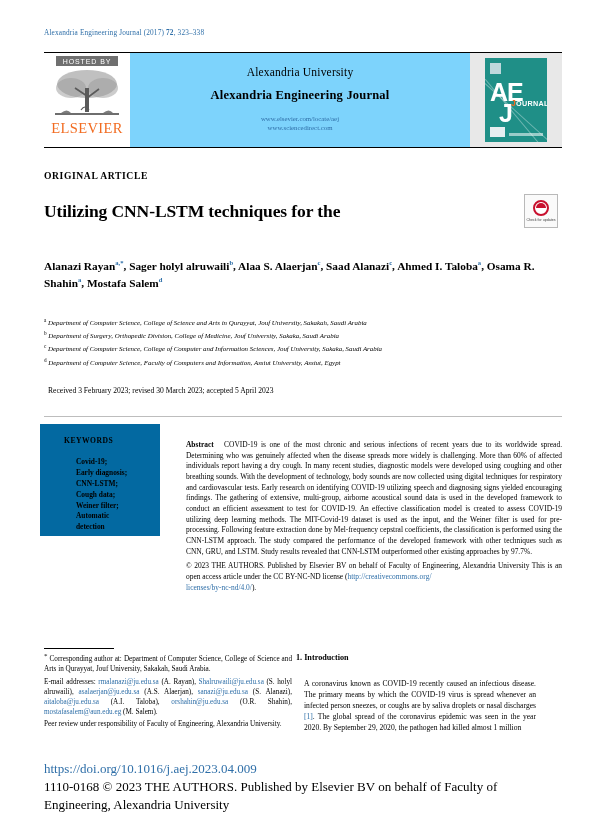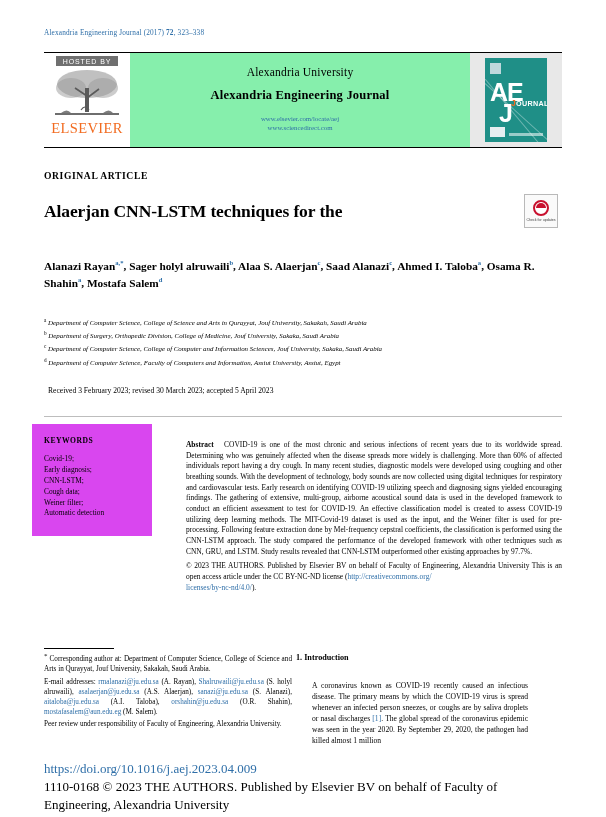--- a/index.html
+++ b/index.html
@@ -44,21 +44,21 @@
     margin-bottom: 2px;
   }
   .tree { width: 72px; height: 52px; display:block; }
   .elsevier-word {
     font-family: "Liberation Serif", serif;
     font-size: 14.5px; letter-spacing: .4px;
     color: #F26C21; line-height: 1;
     margin-top: 1px;
   }
   .bannermid {
-    flex: 1 1 auto; background: #86efac;
+    flex: 1 1 auto; background: #7dd3fc;
     display: flex; flex-direction: column;
     align-items: center; justify-content: center;
     padding: 4px 0 6px 0;
   }
   .univ { font-size: 11.5px; letter-spacing: .2px; margin-bottom: 10px; }
   .jname { font-size: 12.5px; font-weight: bold; letter-spacing: .2px; }
   .jlinks { margin-top: 12px; text-align: center; line-height: 1.25; }
   .jlinks a { color: #2f6fa8; font-size: 6.8px; text-decoration: none; display:block; }
   .bannerright {
     width: 92px; flex: 0 0 92px; background: #e8e8e8;
@@ -149,28 +149,28 @@
     font-size: 7.6px;
     margin-top: 8px;
   }
 
   
   .abs-rule-top {
     position: absolute; left: 44px; top: 416px; width: 518px;
     height: 0; border-top: .8px solid #bdbdbd;
   }
   .kwbox {
-    position: absolute; left: 32px; top: 424px;
-    width: 120px; height: 112px; background: #d946ef;
-    padding: 12px 10px 10px 12px;
+    position: absolute; left: 40px; top: 424px;
+    width: 120px; height: 112px; background: #0369a1;
+    padding: 12px 10px 10px 24px;
   }
   .kwbox h4 {
     margin: 0 0 9px 0; font-size: 7.6px; font-weight: bold; letter-spacing: .5px;
   }
-  .kwbox ul { margin: 0; padding: 0; list-style: none; }
+  .kwbox ul { margin: 12px; padding: 0; list-style: none; font-weight: bold; }
   .kwbox li { font-size: 7.4px; line-height: 1.47; }
 
   .abstract {
     position: absolute; left: 186px; top: 440px; width: 376px;
     font-size: 7.45px; line-height: 1.43; text-align: justify;
   }
   .abstract .lead { font-weight: bold; }
   .abstract .lead:after { content: "\00a0\00a0\00a0"; }
   .copyline { margin-top: 4px; text-align: justify; }
   .copyline a { color: #2f6fa8; text-decoration: none; }
@@ -189,21 +189,21 @@
   .colL a { color: #2f6fa8; text-decoration: none; }
   .colL sup.star { font-size: 7px; }
 
   .colR {
     position: absolute; left: 296px; top: 652px; width: 248px;
     font-size: 7.6px; line-height: 1.45; text-align: justify;
   }
   .colR h3 {
     margin: 0 0 14px 0; font-size: 8.2px; font-weight: bold;
   }
-  .colR p { margin: 16px; }
+  .colR p { margin: 8px; }
   .colR a { color: #2f6fa8; text-decoration: none; }
 
   
   .pagefoot {
     position: absolute; left: 44px; top: 760px; width: 518px;
     font-size: 13px; line-height: 1.38;
   }
   .pagefoot a { color: #2f6fa8; text-decoration: none; }
   .doi { display: block; color: #2f6fa8; }
 </style>
@@ -258,21 +258,21 @@
         <div class="cover-journal"><i>J</i><span>OURNAL</span></div>
         <span class="cover-barcode"></span>
         <span class="cover-foot"></span>
       </div>
     </div>
   </div>
 
   <div class="artkind">ORIGINAL ARTICLE</div>
 
   <h1 class="title">
-    <span>Alaerjan CNN-LSTM techniques for the</span><br>
+    <span>Utilizing CNN-LSTM techniques for the</span><br>
   </h1>
 
   <div class="crossmark">
     <span class="cm-ring"></span>
     <span class="cm-txt">Check for updates</span>
   </div>
 
   <div class="authors" id="authorList"><span>Alanazi Rayan</span><sup>a,*</sup><span>, </span><span>Sager holyl alruwaili</span><sup>b</sup><span>, </span><span>Alaa S. Alaerjan</span><sup>c</sup><span>, </span><span>Saad Alanazi</span><sup>c</sup><span>, </span><span>Ahmed I. Taloba</span><sup>a</sup><span>, </span><span>Osama R. Shahin</span><sup>a</sup><span>, </span><span>Mostafa Salem</span><sup>d</sup></div>
 
   <div class="affils" id="affilList">

